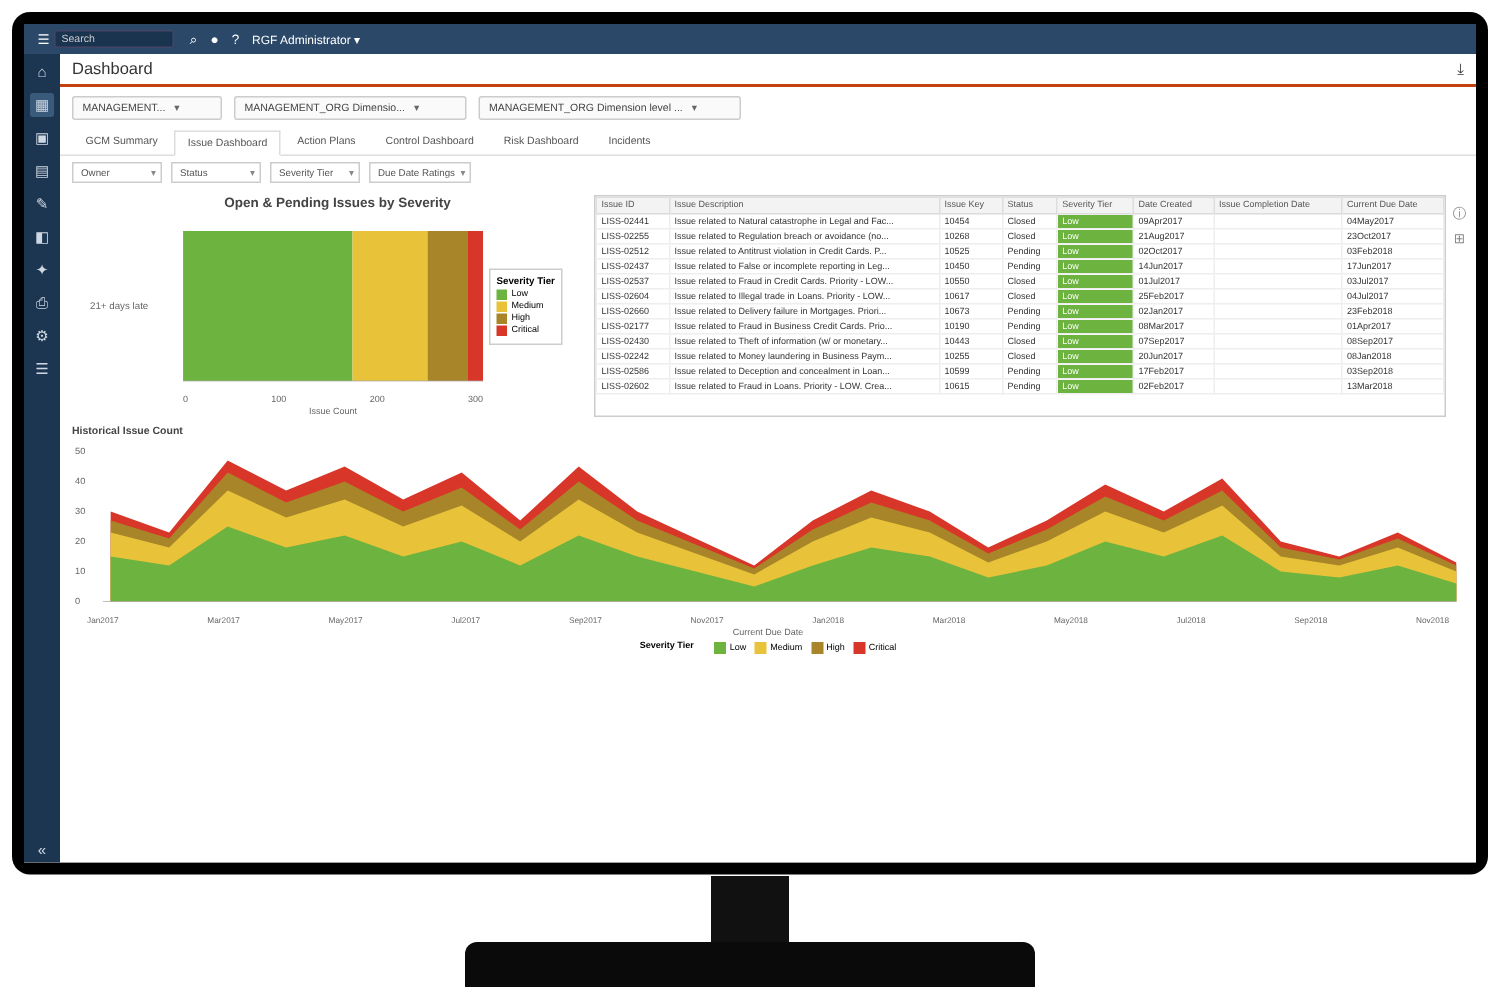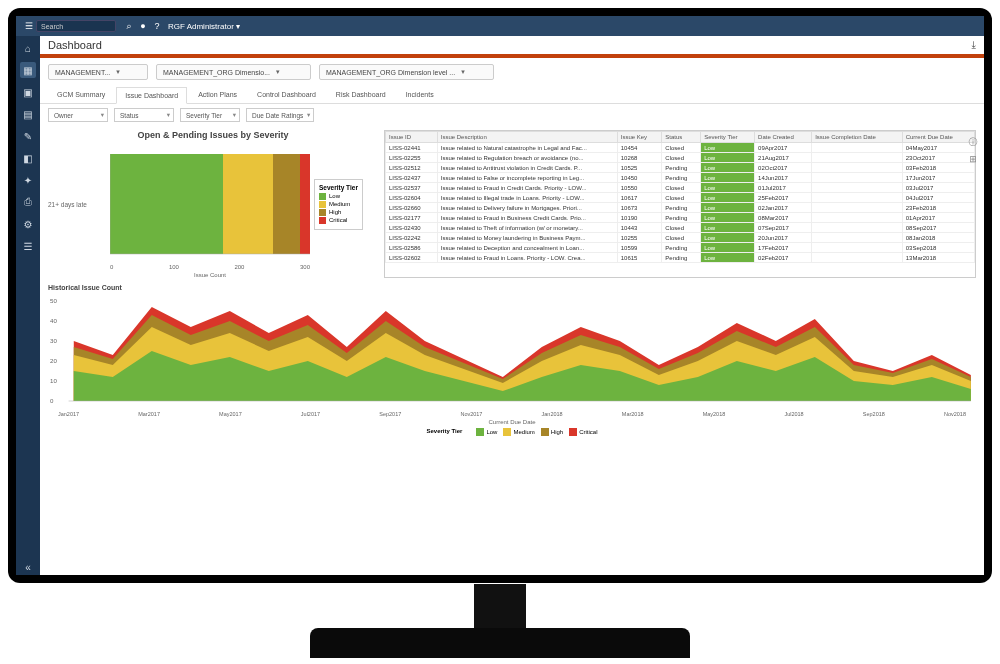--- a/index.html
+++ b/index.html
@@ -12,33 +12,33 @@
 .topbar { height:20px; background:#2b4868; display:flex; align-items:center; color:#fff; font-size:8px; padding:0 6px; }
 .topbar .title { flex:1; }
 .topbar .search { width:80px; height:12px; background:#1a3450; border:1px solid #446; border-radius:2px; padding:0 4px; color:#ccc; font-size:7px; margin-right:6px; display:flex; align-items:center; }
 .topbar .icn { width:14px; text-align:center; font-size:9px; cursor:pointer; }
 .topbar .user { margin-left:4px; font-size:8px; }
 .workspace { display:flex; height:calc(100% - 20px); }
 .sidenav { width:24px; background:#1c3551; display:flex; flex-direction:column; align-items:center; padding-top:4px; gap:6px; }
 .sidenav .nav-icn { width:16px; height:16px; display:flex; align-items:center; justify-content:center; color:#cfd8e2; font-size:10px; cursor:pointer; border-radius:2px; }
 .sidenav .nav-icn.active { background:#3a5a7c; }
 .content { flex:1; background:#fff; display:flex; flex-direction:column; }
-.page-header { height:22px; display:flex; align-items:center; padding:0 8px; border-bottom:4px solid #c2410c; font-size:11px; color:#333; }
+.page-header { height:22px; display:flex; align-items:center; padding:0 8px; border-bottom:2px solid #c2410c; font-size:11px; color:#333; }
 .page-header .sp { flex:1; }
 .page-header .hdr-icn { font-size:10px; cursor:pointer; }
 .filters { padding:6px 8px; display:flex; gap:8px; }
 .dropdown { border:1px solid #ccc; border-radius:2px; height:16px; font-size:7px; display:flex; align-items:center; padding:0 6px; color:#444; background:#fafafa; cursor:pointer; }
 .dropdown::after { content:"▾"; margin-left:6px; color:#666; }
 .tabs { display:flex; gap:2px; padding:0 8px; border-bottom:1px solid #ddd; }
 .tab { padding:4px 8px; font-size:7px; color:#555; cursor:pointer; border:1px solid transparent; }
 .tab.active { border:1px solid #ddd; border-bottom:1px solid #fff; background:#fff; position:relative; top:1px; }
 .subfilters { display:flex; gap:6px; padding:4px 8px; align-items:center; }
 .sub-dd { border:1px solid #ccc; height:14px; font-size:6.5px; display:flex; align-items:center; padding:0 10px 0 5px; color:#555; position:relative; cursor:pointer; min-width:60px; }
 .sub-dd::after { content:"▾"; position:absolute; right:3px; color:#888; }
-.panel-row { display:flex; padding:4px 8px; gap:6px; }
+.panel-row { display:flex; padding:4px 20px; gap:6px; }
 .chart-panel { flex:0 0 330px; }
 .chart-title { text-align:center; font-size:9px; font-weight:bold; color:#444; margin-bottom:4px; }
 .bar-area { display:flex; }
 .bar-ylabel { width:62px; font-size:6.5px; color:#666; display:flex; align-items:center; }
 .bar-svg { width:200px; height:120px; }
 .legend-box { border:1px solid #ccc; padding:4px; font-size:6px; margin-left:4px; align-self:center; }
 .legend-title { font-weight:bold; margin-bottom:2px; font-size:6.5px; }
 .legend-item { display:flex; align-items:center; gap:3px; margin-bottom:1px; }
 .swatch { width:7px; height:7px; }
 .bar-xaxis { font-size:6px; color:#666; display:flex; justify-content:space-between; margin-left:62px; width:200px; }

